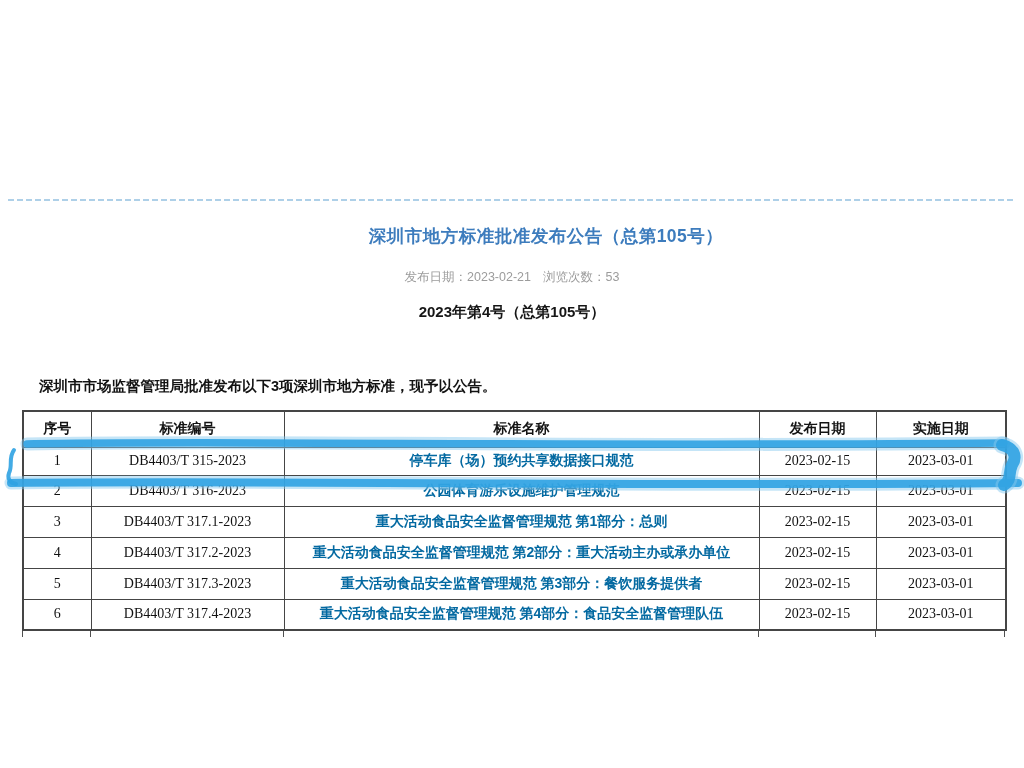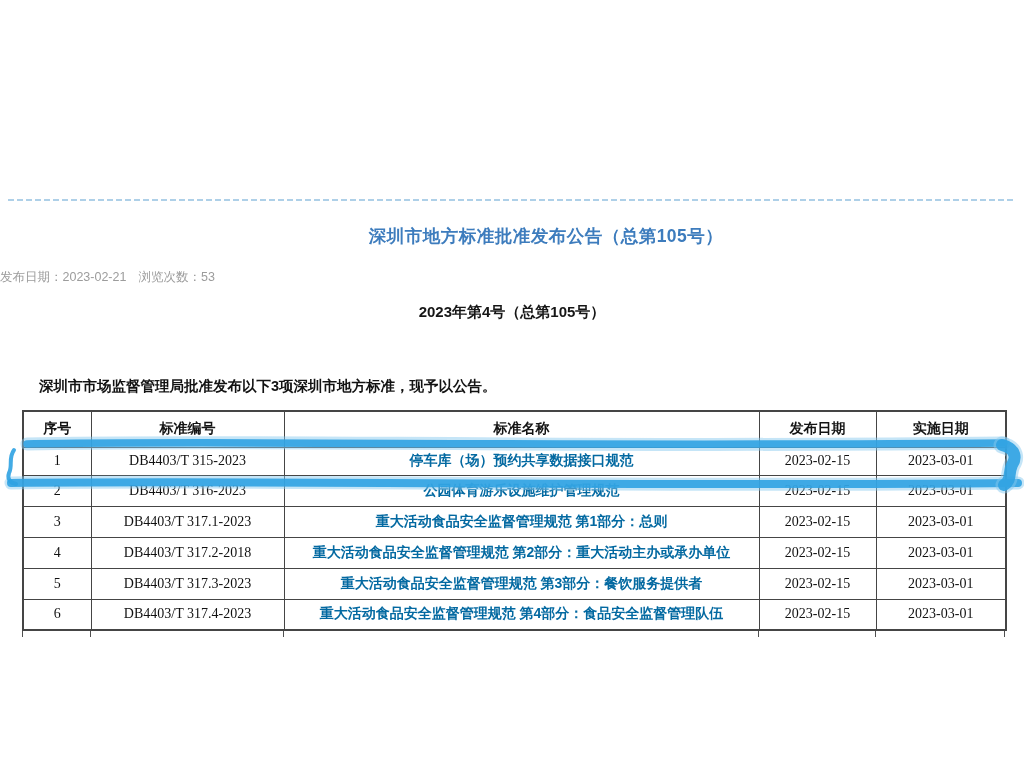--- a/index.html
+++ b/index.html
@@ -12,21 +12,21 @@
     position:absolute;left:8px;top:199px;width:1008px;height:2px;
     background:repeating-linear-gradient(90deg,var(--divider-blue,#aed0e8) 0 6px,rgba(255,255,255,0) 6px 9px);
   }
   .title{
     position:absolute;left:0;top:224px;width:1024px;margin:0;
     text-align:center;font-size:17.5px;font-weight:700;letter-spacing:.5px;
     color:var(--title-blue,#3d7cbd);
     padding-left:34px;
   }
   .meta{
-    position:absolute;left:0;top:269px;width:1024px;
+    position:absolute;left:0;top:269px;width:1024px;text-align:center;
     font-size:12.5px;color:var(--meta-gray,#9c9c9c);
   }
   .meta .gap{display:inline-block;width:12px;}
   .issue{
     position:absolute;left:0;top:303px;width:1024px;text-align:center;
     font-size:15px;font-weight:700;color:#161616;
   }
   .intro{
     position:absolute;left:39px;top:377px;margin:0;
     font-size:14.5px;font-weight:600;color:#121212;
@@ -104,21 +104,21 @@
         </tr>
         <tr>
           <td class="serif">3</td>
           <td class="serif">DB4403/T 317.1-2023</td>
           <td class="c-name">重大活动食品安全监督管理规范 第1部分：总则</td>
           <td class="serif">2023-02-15</td>
           <td class="serif">2023-03-01</td>
         </tr>
         <tr>
           <td class="serif">4</td>
-          <td class="serif">DB4403/T 317.2-2018</td>
+          <td class="serif">DB4403/T 317.2-2023</td>
           <td class="c-name">重大活动食品安全监督管理规范 第2部分：重大活动主办或承办单位</td>
           <td class="serif">2023-02-15</td>
           <td class="serif">2023-03-01</td>
         </tr>
         <tr>
           <td class="serif">5</td>
           <td class="serif">DB4403/T 317.3-2023</td>
           <td class="c-name">重大活动食品安全监督管理规范 第3部分：餐饮服务提供者</td>
           <td class="serif">2023-02-15</td>
           <td class="serif">2023-03-01</td>

